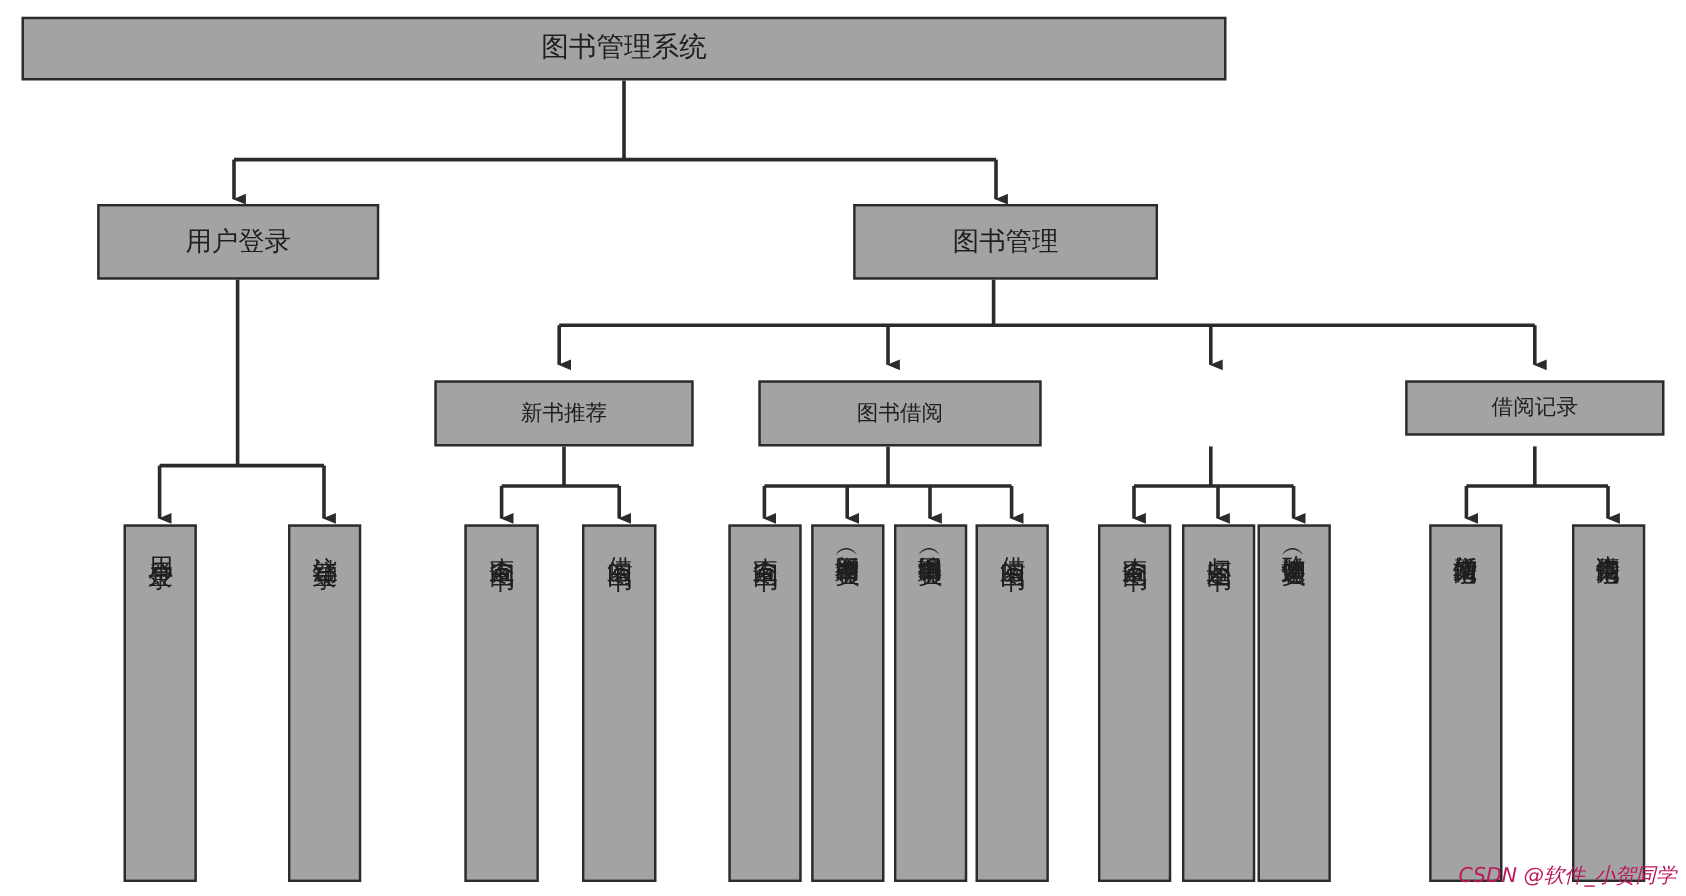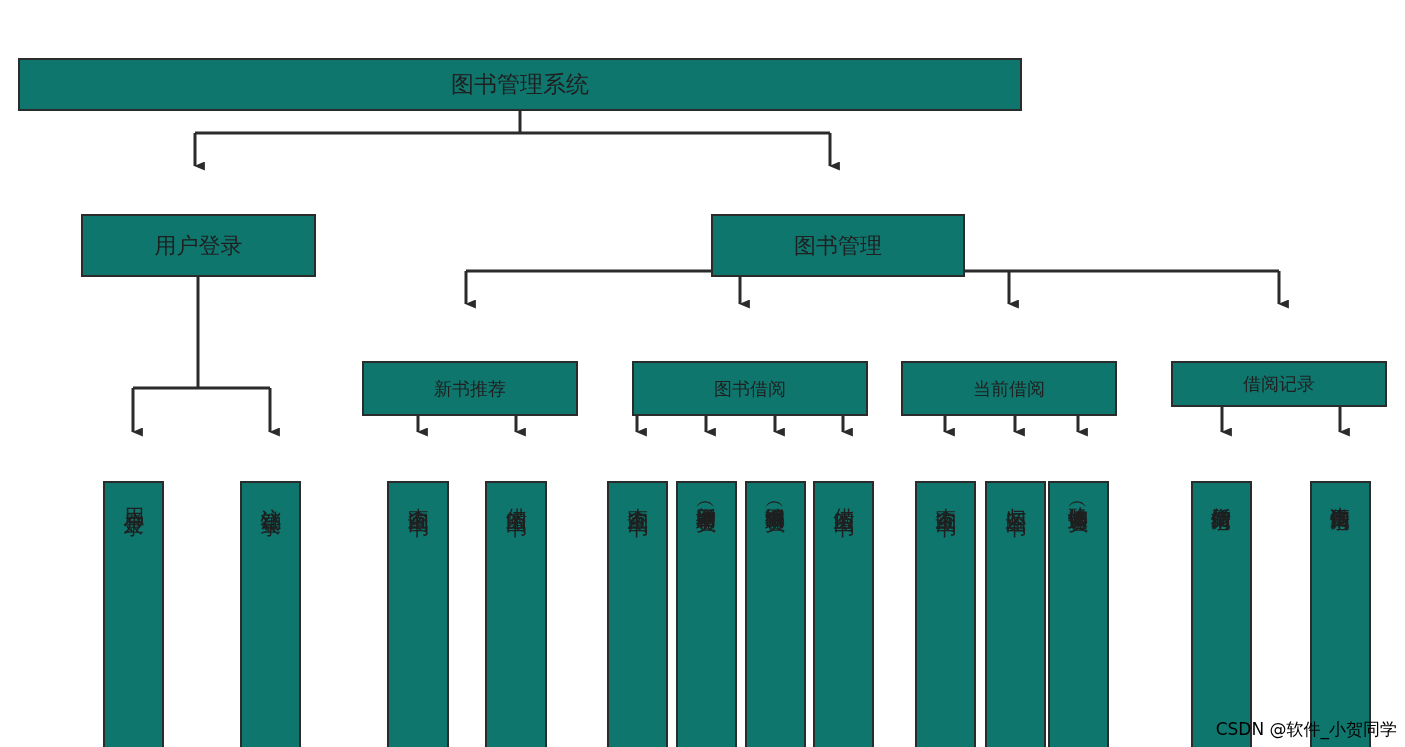--- a/index.html
+++ b/index.html
@@ -19,27 +19,26 @@
     position: absolute;
     left: 0;
     top: 0;
     width: 1405px;
     height: 747px;
     pointer-events: none;
   }
   .node {
     position: absolute;
     box-sizing: border-box;
-    background: #0f766e;
+    background: #a3a3a3;
     border: 2.5px solid #2b2b2b;
     display: flex;
     align-items: center;
     justify-content: center;
     z-index: 2;
-    margin-top: 44px;
   }
   .node .label {
     color: #1f1f1f;
     line-height: 1.18;
     text-align: center;
     white-space: nowrap;
   }
   
   .node.root .label { font-size: 23px; }
   
@@ -57,23 +56,24 @@
     font-size: 21px;
     letter-spacing: 3px;
     line-height: 1;
   }
   .node.leaf.tall .label { font-size: 20px; letter-spacing: 1px; }
   .watermark {
     position: absolute;
     right: 8px;
     bottom: 6px;
     font-size: 17px;
-    color: #000000;
+    color: #be185d;
     z-index: 5;
     white-space: nowrap;
+    font-style: italic;
   }
 </style>
 </head>
 <body>
 
 <div id="canvas">
 
   <svg id="connectors" viewBox="0 0 1405 747" xmlns="http://www.w3.org/2000/svg">
     <defs>
       <marker id="arrow" viewBox="0 0 10 12" refX="5" refY="11" markerWidth="9" markerHeight="11" orient="auto-start-reverse" markerUnits="userSpaceOnUse">
@@ -136,23 +136,20 @@
   <div class="node h2" style="left:711px; top:170px; width:254px; height:63px;">
     <span class="label">图书管理</span>
   </div>
 
   <div class="node h3" style="left:362px; top:317px; width:216px; height:55px;">
     <span class="label">新书推荐</span>
   </div>
   <div class="node h3" style="left:632px; top:317px; width:236px; height:55px;">
     <span class="label">图书借阅</span>
   </div>
-  <div class="node h3" style="left:901px; top:317px; width:216px; height:55px;">
-    <span class="label">当前借阅</span>
-  </div>
   <div class="node h3" style="left:1171px; top:317px; width:216px; height:46px;">
     <span class="label">借阅记录</span>
   </div>
 
   <div class="node leaf" style="left:103px; top:437px; width:61px; height:298px;">
     <span class="label">用户登录</span>
   </div>
   <div class="node leaf" style="left:240px; top:437px; width:61px; height:298px;">
     <span class="label">注销登录</span>
   </div>

